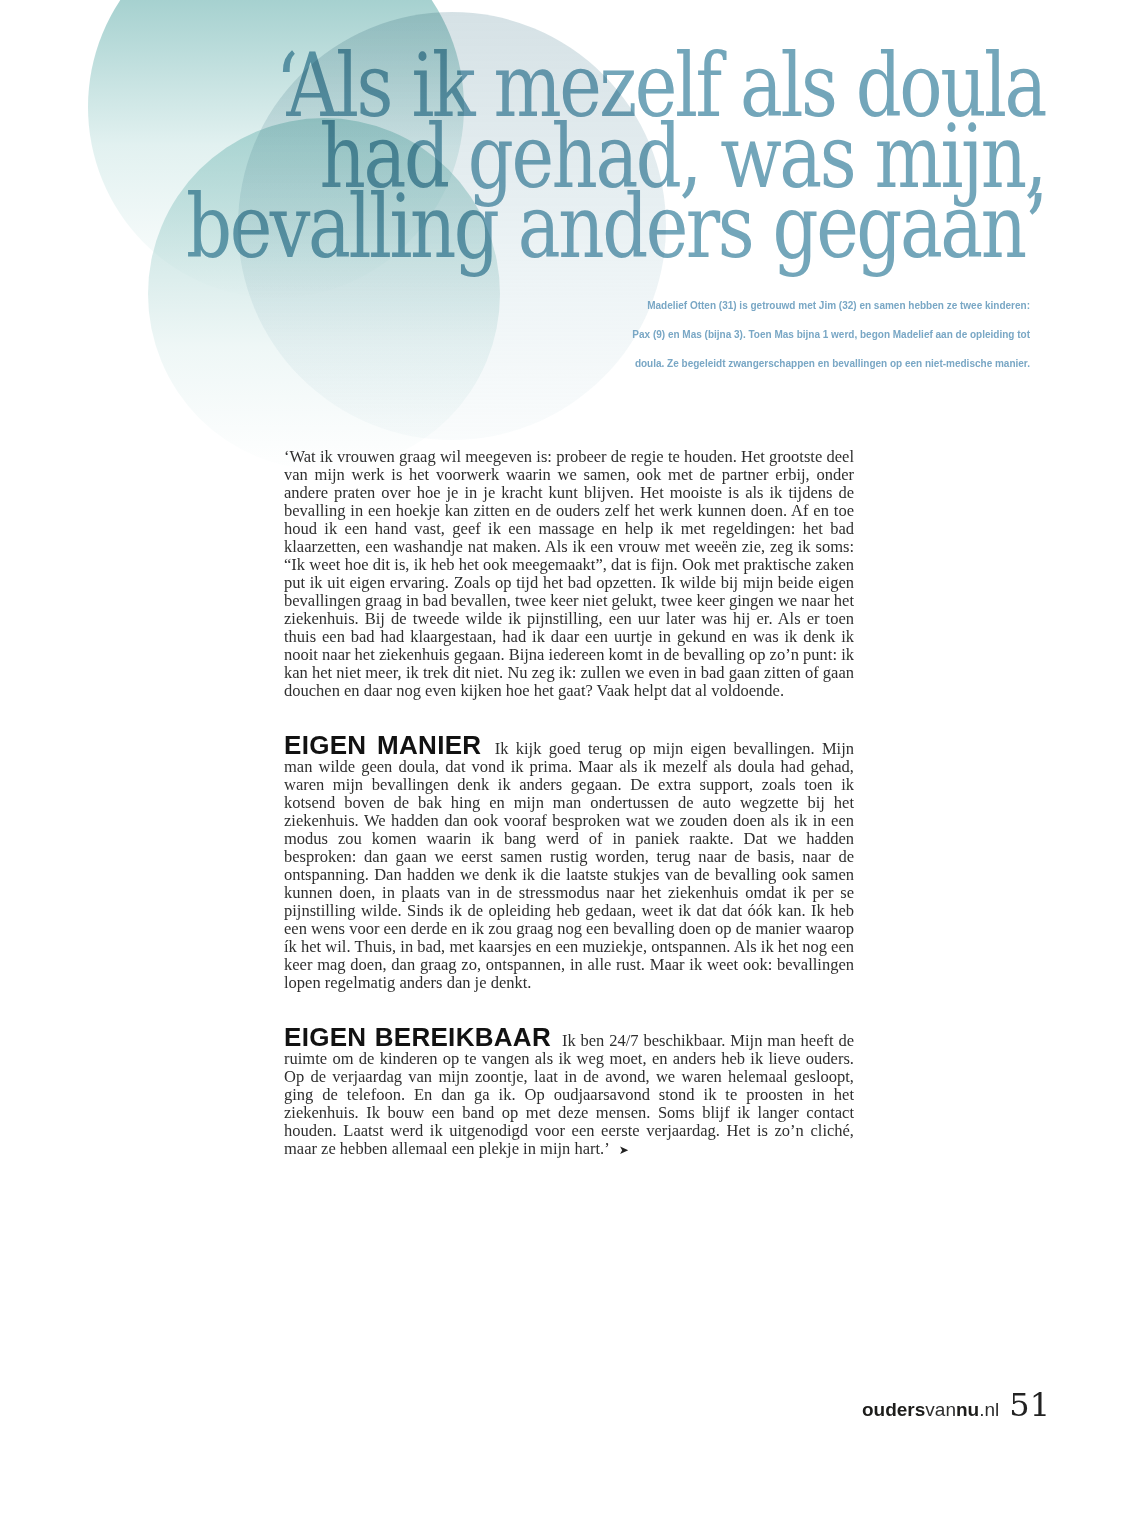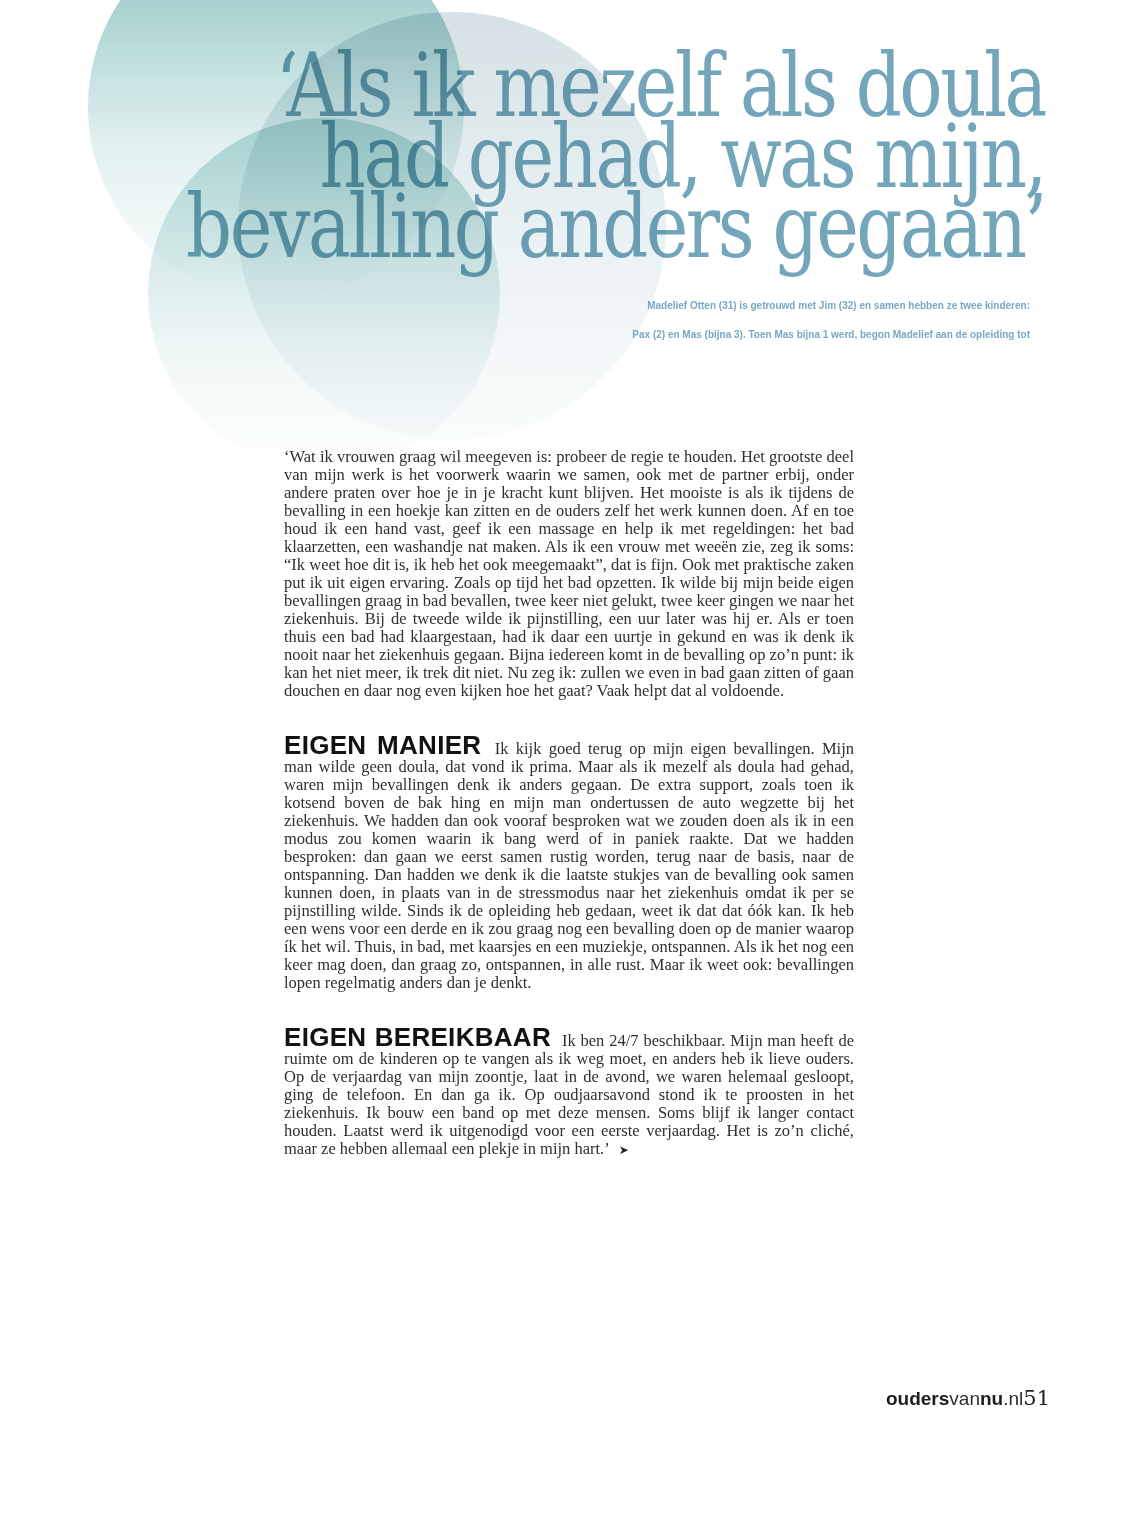--- a/index.html
+++ b/index.html
@@ -77,33 +77,33 @@
   .arrow{
     font-family:"DejaVu Sans", sans-serif;
     font-size:12px;
     color:#222222;
     padding-left:6px;
   }
   
   .footer{
     position:absolute;
     top:1386px;right:75px;
-    display:flex;align-items:baseline;
+    display:flex;align-items:baseline;gap:10px;
   }
   .brand{
     font-family:"Liberation Sans", sans-serif;
     font-size:19px;
     color:#1d1d1b;
     letter-spacing:0;
   }
   .brand b{font-weight:bold;}
   .brand .lt{font-weight:normal;color:#2e2e2e;}
   .pagenum{
     font-family:"DejaVu Serif", serif;
-    font-size:21px;
+    font-size:32px;
     color:#222222;
   }
 </style>
 </head>
 <body>
 
 <div class="page">
 
   <div class="decor">
     <div class="circle c-teal-top"></div>
@@ -112,21 +112,22 @@
   </div>
 
   <h1 class="headline">
     <span class="hl">‘Als ik mezelf als doula</span>
     <span class="hl">had gehad, was mijn,</span>
     <span class="hl">bevalling anders gegaan’</span>
   </h1>
 
   <div class="intro">
     <div>Madelief Otten (31) is getrouwd met Jim (32) en samen hebben ze twee kinderen:</div>
-    <div>Pax (2) en Mas (bijna 3). Toen Mas bijna 1 werd, begon Madelief aan de opleiding tot</div>
+    <div>Pax (9) en Mas (bijna 3). Toen Mas bijna 1 werd, begon Madelief aan de opleiding tot</div>
+    <div>doula. Ze begeleidt zwangerschappen en bevallingen op een niet-medische manier.</div>
   </div>
 
   <div class="article">
     <p>
       <span>‘Wat ik vrouwen graag wil meegeven is: probeer de regie te houden. Het grootste deel van mijn werk is het voorwerk waarin we samen, ook met de partner erbij, onder andere praten over hoe je in je kracht kunt blijven. Het mooiste is als ik tijdens de bevalling in een hoekje kan zitten en de ouders zelf het werk kunnen doen. Af en toe houd ik een hand vast, geef ik een massage en help ik met regeldingen: het bad klaarzetten, een washandje nat maken. Als ik een vrouw met weeën zie, zeg ik soms: “Ik weet hoe dit is, ik heb het ook meegemaakt”, dat is fijn. Ook met praktische zaken put ik uit eigen ervaring. Zoals op tijd het bad opzetten. Ik wilde bij mijn beide eigen bevallingen graag in bad bevallen, twee keer niet gelukt, twee keer gingen we naar het ziekenhuis. Bij de tweede wilde ik pijnstilling, een uur later was hij er. Als er toen thuis een bad had klaargestaan, had ik daar een uurtje in gekund en was ik denk ik nooit naar het ziekenhuis gegaan. Bijna iedereen komt in de bevalling op zo’n punt: ik kan het niet meer, ik trek dit niet. Nu zeg ik: zullen we even in bad gaan zitten of gaan douchen en daar nog even kijken hoe het gaat? Vaak helpt dat al voldoende.</span>
     </p>
     <p>
       <span class="runin">EIGEN MANIER</span>
       <span>Ik kijk goed terug op mijn eigen bevallingen. Mijn man wilde geen doula, dat vond ik prima. Maar als ik mezelf als doula had gehad, waren mijn bevallingen denk ik anders gegaan. De extra support, zoals toen ik kotsend boven de bak hing en mijn man ondertussen de auto wegzette bij het ziekenhuis. We hadden dan ook vooraf besproken wat we zouden doen als ik in een modus zou komen waarin ik bang werd of in paniek raakte. Dat we hadden besproken: dan gaan we eerst samen rustig worden, terug naar de basis, naar de ontspanning. Dan hadden we denk ik die laatste stukjes van de bevalling ook samen kunnen doen, in plaats van in de stressmodus naar het ziekenhuis omdat ik per se pijnstilling wilde. Sinds ik de opleiding heb gedaan, weet ik dat dat óók kan. Ik heb een wens voor een derde en ik zou graag nog een bevalling doen op de manier waarop ík het wil. Thuis, in bad, met kaarsjes en een muziekje, ontspannen. Als ik het nog een keer mag doen, dan graag zo, ontspannen, in alle rust. Maar ik weet ook: bevallingen lopen regelmatig anders dan je denkt.</span>
     </p>

